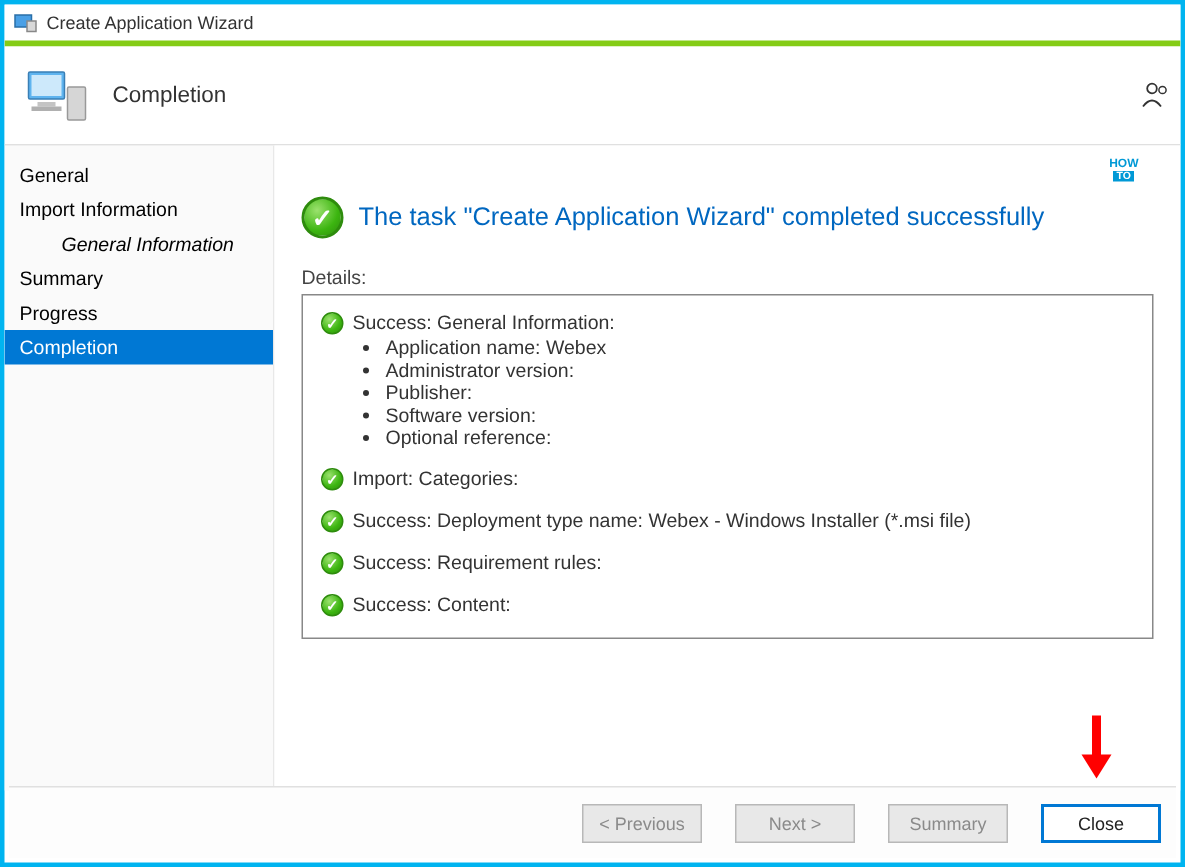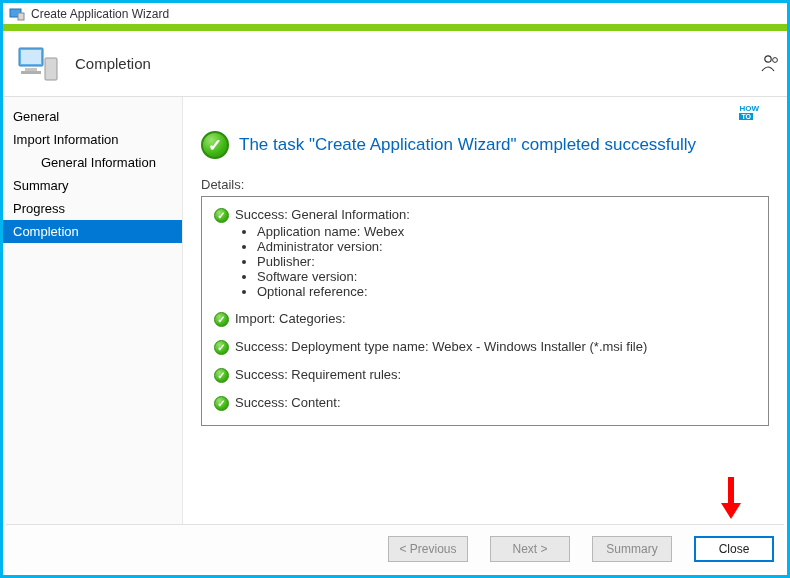--- a/index.html
+++ b/index.html
@@ -8,21 +8,21 @@
       font-size: 12px;
       background: #fff;
       width: 790px;
       height: 578px;
       border: 3px solid #00b4f0;
       position: relative;
       overflow: hidden;
     }
     .titlebar {
       height: 28px;
-      border-bottom: 7px solid #84cc16;
+      border-bottom: 4px solid #84cc16;
       display: flex;
       align-items: center;
       padding: 0 6px;
       background: #fff;
     }
     .titlebar-icon { width: 16px; height: 16px; margin-right: 6px; }
     .titlebar-text { font-size: 12px; color: #333; }
     .header {
       height: 66px;
       display: flex;
@@ -42,42 +42,42 @@
       border-right: 1px solid #e8e8e8;
       padding-top: 8px;
     }
     .sidebar-item {
       padding: 4px 10px;
       font-size: 13px;
       color: #000000;
       cursor: default;
     }
     .sidebar-item.indent-1 { padding-left: 10px; }
-    .sidebar-item.indent-2 { padding-left: 38px; }
+    .sidebar-item.indent-2 { padding-left: 38px; font-style: italic; }
     .sidebar-item.selected { background: #0078d4; color: #fff; }
     .content {
       flex: 1;
       padding: 14px 18px 10px 18px;
       position: relative;
       background: #fff;
     }
     .watermark {
       position: absolute;
       top: 8px;
       right: 28px;
       display: flex;
       align-items: center;
       gap: 4px;
     }
     .wm-how {
       background: #fff;
       color: #0099d6;
       font-weight: 700;
       font-size: 8px;
-      text-align: left;
+      text-align: center;
       line-height: 1;
     }
     .wm-box {
       border: 2px solid #000;
       border-radius: 6px;
       padding: 1px 6px;
       font-style: italic;
       font-weight: 800;
       font-size: 11px;
       letter-spacing: 0.5px;

